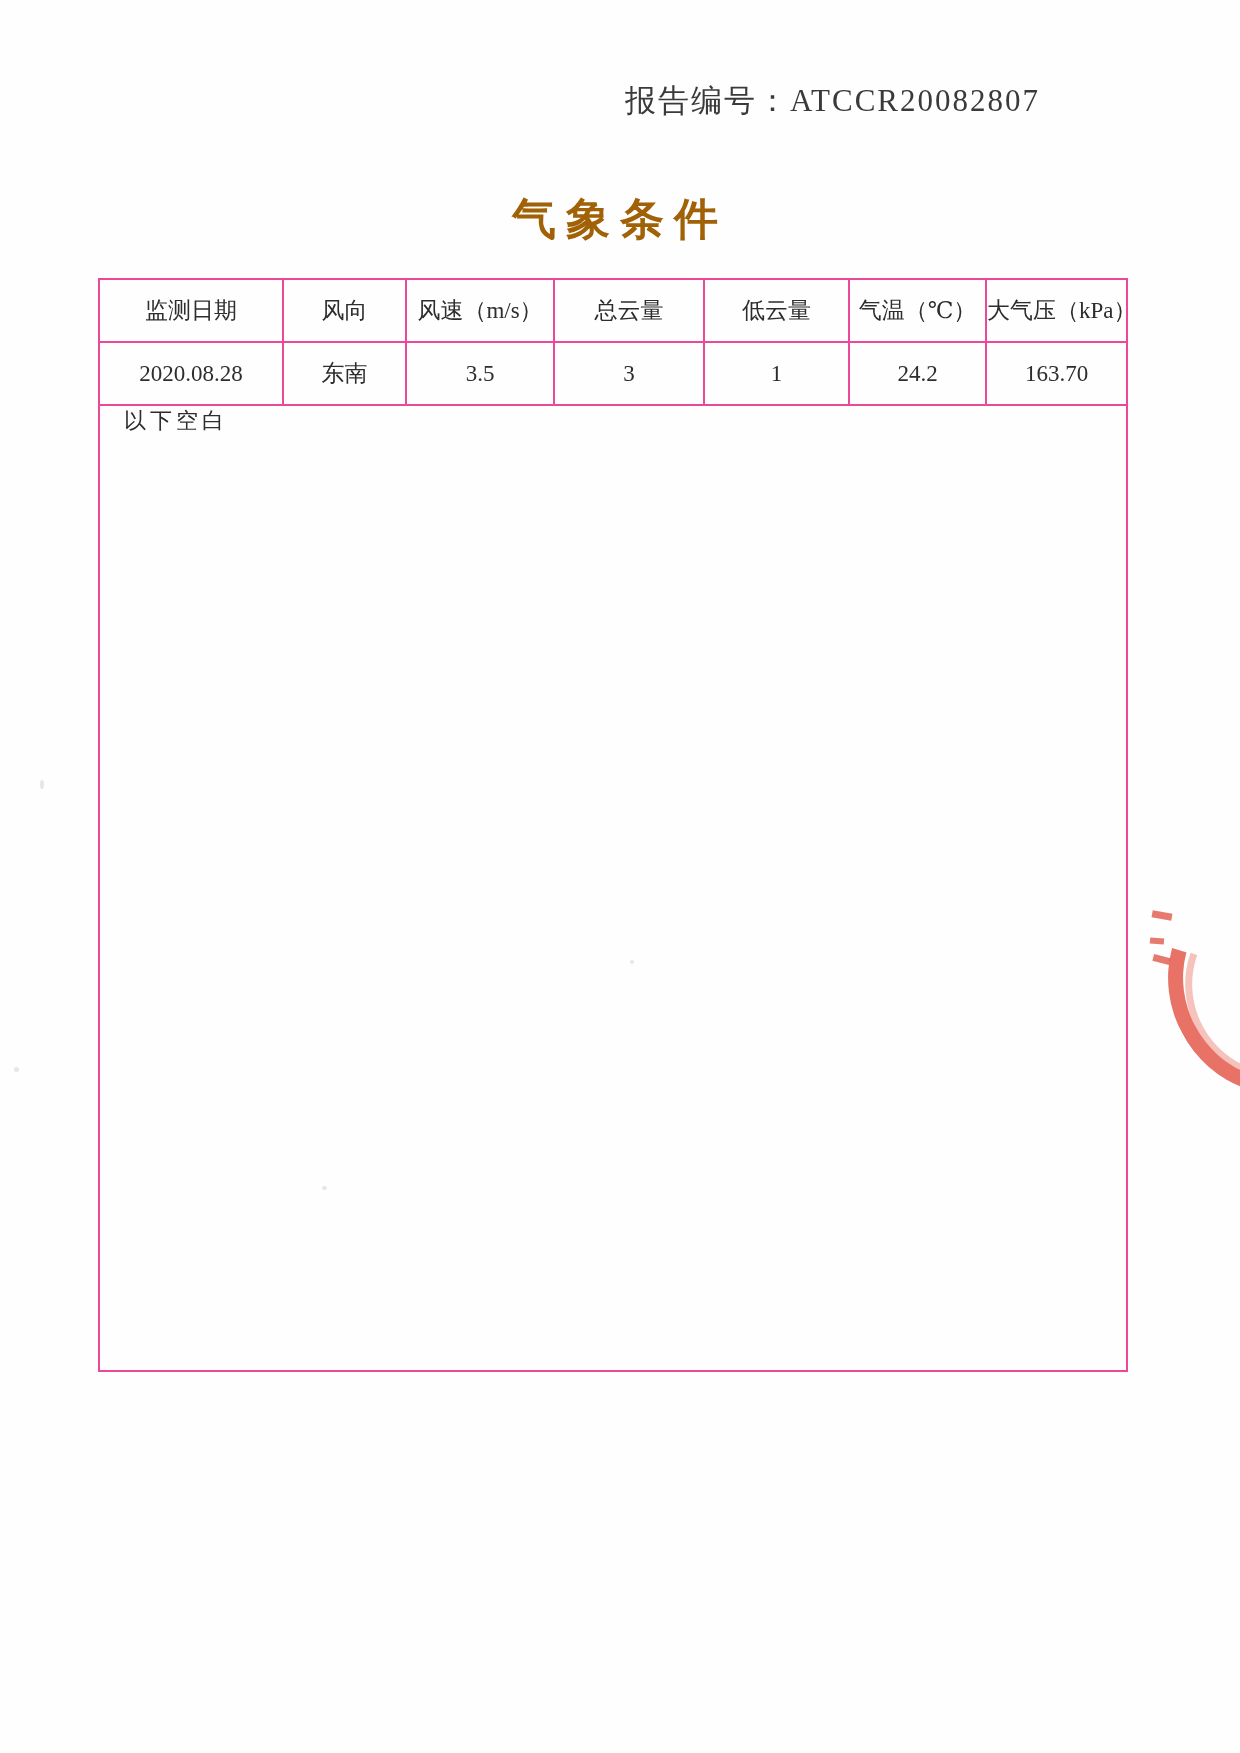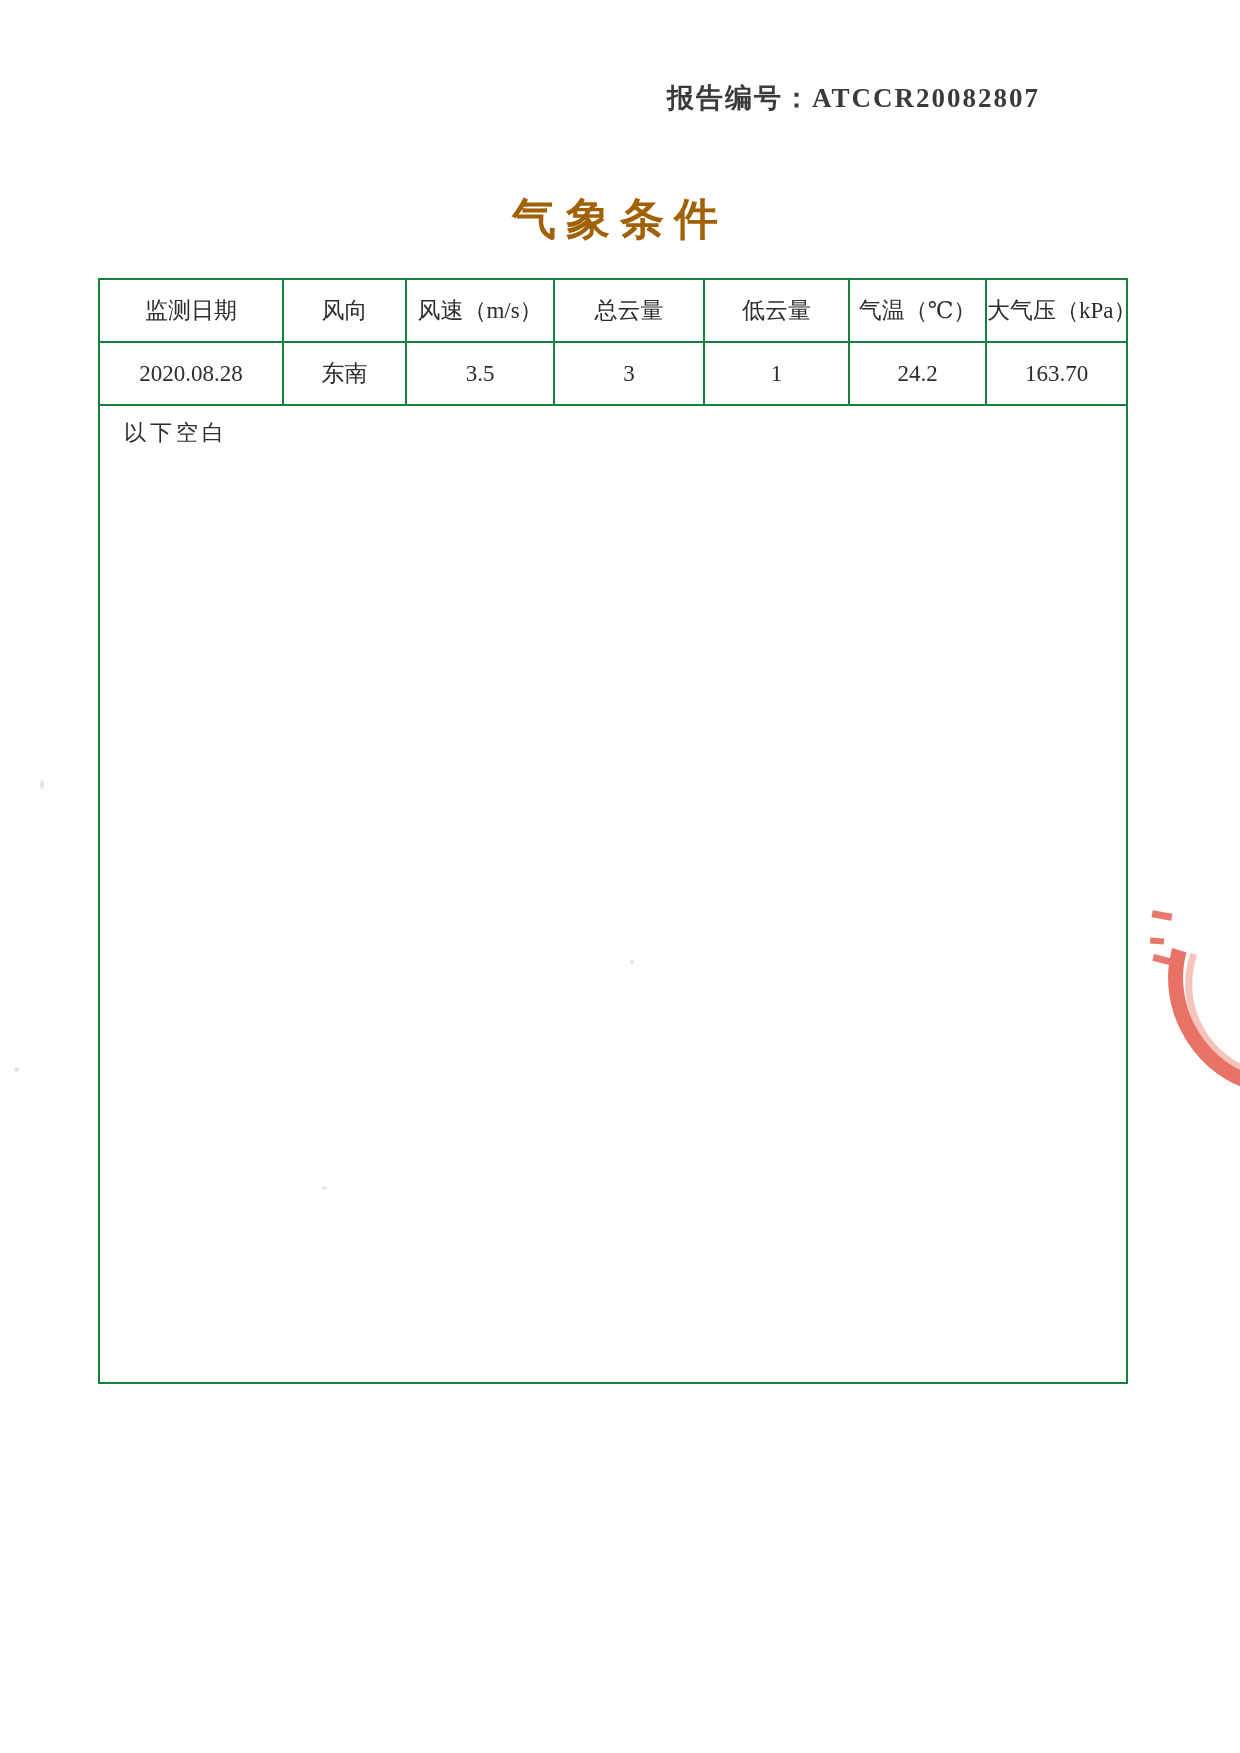--- a/index.html
+++ b/index.html
@@ -9,61 +9,60 @@
     position: relative;
     overflow: hidden;
     font-family: "Liberation Serif", "DejaVu Serif", serif;
     color: #2d2d2d;
   }
   .page { position: absolute; inset: 0; background: #fefefe; }
 
   .report-no {
     position: absolute;
     top: 80px; right: 200px;
-    font-size: 27px;
+    font-size: 31px;
     letter-spacing: 2px;
     color: #3a3a3a;
     white-space: nowrap;
-    font-weight: bold;
   }
 
   .doc-title {
     position: absolute;
     top: 190px; left: 0; width: 100%;
     text-align: center;
     font-size: 44px;
     font-weight: bold;
     letter-spacing: 10px;
     color: #a16207;
   }
 
   table.met {
     position: absolute;
     left: 98px; top: 278px;
     width: 1028px;
     border-collapse: collapse;
     table-layout: fixed;
   }
   table.met td {
-    border: 2px solid #15803d;
+    border: 2px solid #ec4899;
     text-align: center;
     vertical-align: middle;
     font-size: 23px;
     color: #2d2d2d;
     padding: 0;
     overflow: hidden;
     white-space: nowrap;
   }
   tr.hdr-row td { height: 61px; }
   tr.data-row td { height: 61px; margin-top: 27px; }
   tr.blank-row td {
     height: 964px;
     vertical-align: top;
     text-align: left;
-    padding: 12px 0 0 24px;
+    padding: 0 0 0 24px;
     font-size: 22px;
     letter-spacing: 4px;
   }
 
   .footer {
     position: absolute;
     top: 1474px; left: 0;
     width: 1114px;
     text-align: center;
     font-size: 21px;

